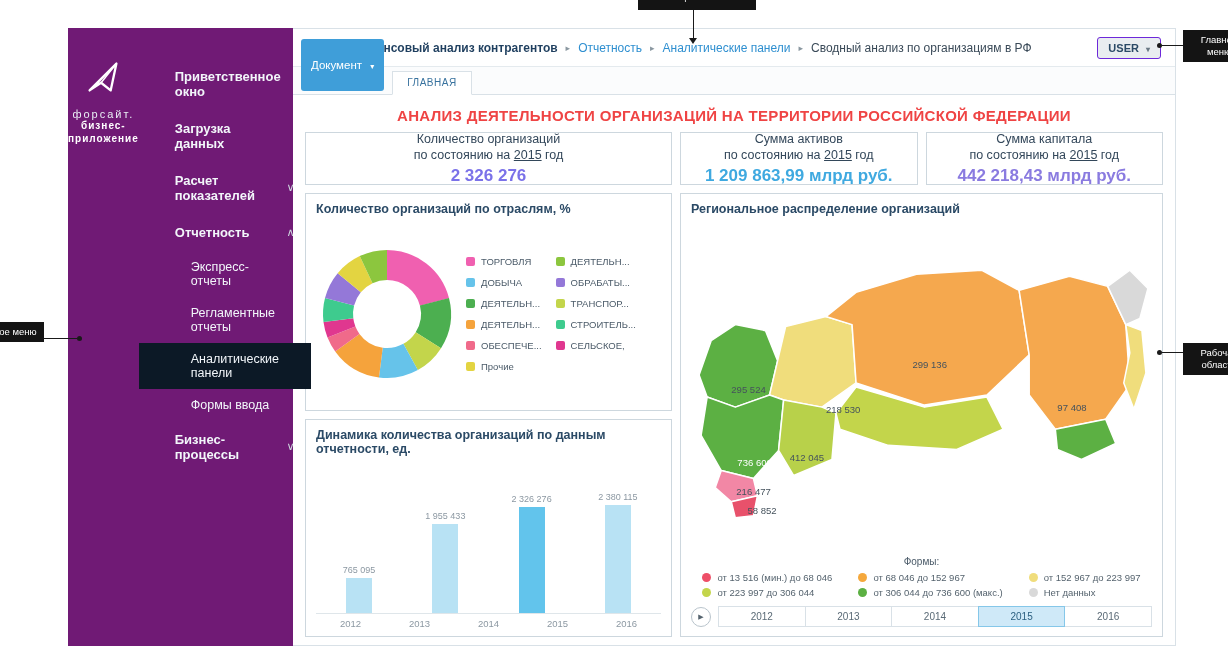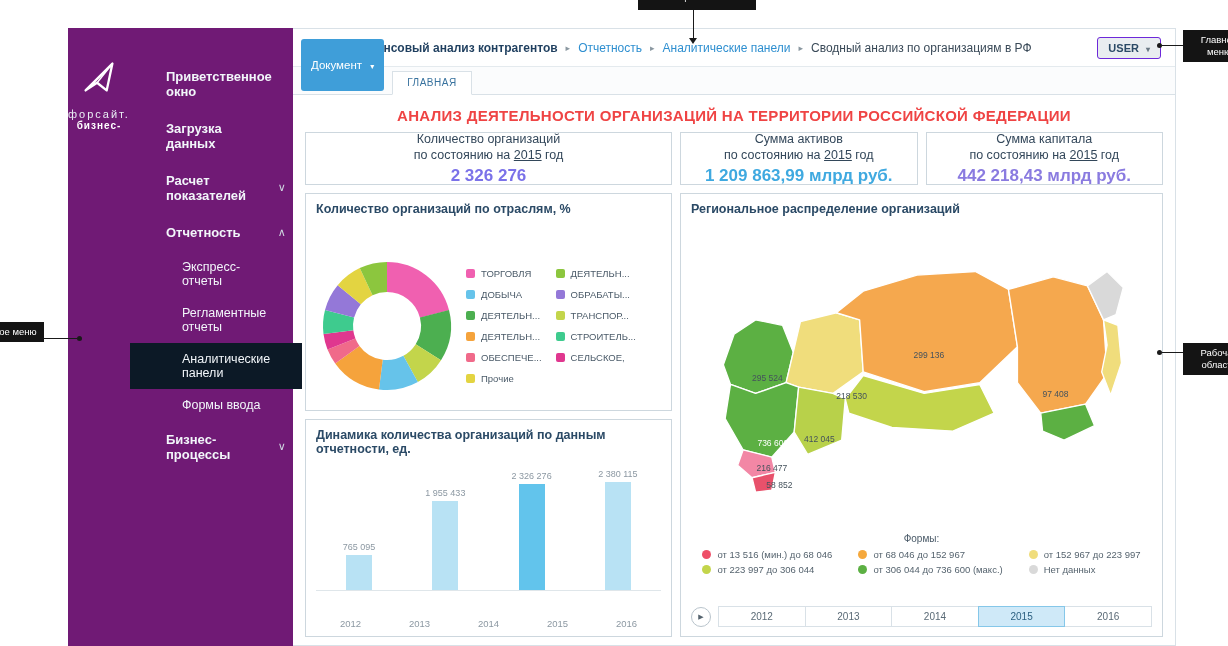--- a/index.html
+++ b/index.html
@@ -47,21 +47,21 @@
   .kpi-row { display:flex; gap:8px; height:53px; flex:none; }
   .kpi-card { border:1px solid #cdd7de; background:#fff; display:flex; flex-direction:column; align-items:center; justify-content:center; gap:2px; }
   .kpi-card.first { width:367px; flex:none; }
   .kpi-card.rest { flex:1; }
   .kpi-line { font-size:12.5px; color:#33475a; }
   .kpi-year { text-decoration:underline; cursor:pointer; }
   .kpi-value { font-size:17px; font-weight:bold; margin-top:2px; }
 
   .charts-row { flex:1; min-height:0; display:flex; gap:8px; }
   .left-col { width:367px; flex:none; display:flex; flex-direction:column; gap:8px; min-height:0; }
-  .panel { border:1px solid #cdd7de; background:#fff; display:flex; flex-direction:column; min-height:0;gap:23px; }
+  .panel { border:1px solid #cdd7de; background:#fff; display:flex; flex-direction:column; min-height:0; }
   .panel-title { font-size:12.5px; font-weight:bold; color:#2b4a66; padding:8px 10px 2px; flex:none; }
   .donut-panel, .bars-panel { flex:1; }
 
   .donut-body { flex:1; display:flex; align-items:center; padding:0 6px; min-height:0; }
   .donut-legend { display:grid; grid-template-rows:repeat(6, 18px); grid-auto-flow:column; column-gap:14px; row-gap:3px; margin-left:4px; }
   .lg-item { display:flex; align-items:center; font-size:9.5px; color:#4a5a68; white-space:nowrap; }
   .lg-swatch { width:9px; height:9px; border-radius:2px; margin-right:6px; flex:none; }
 
   .bars-area { flex:1; display:flex; align-items:flex-end; justify-content:space-around; margin:16px 10px 0; border-bottom:1px solid #dfe6ea; min-height:0; }
   .bar-group { display:flex; flex-direction:column; align-items:center; width:18%; }
@@ -119,20 +119,21 @@
   <div class="app">
 
     <div class="sidebar">
       <div class="brand">
         <svg width="46" height="46" viewBox="0 0 48 48">
           <path d="M10 38 L38 10 L32 38 L22 30 Z" fill="none" stroke="#ffffff" stroke-width="2.4" stroke-linejoin="round"></path>
           <path d="M22 30 L38 10" fill="none" stroke="#ffffff" stroke-width="1.6"></path>
         </svg>
         <div class="brand-line1">форсайт.</div>
         <div class="brand-line2">бизнес-</div>
+        <div class="brand-line3">приложение</div>
       </div>
       <div class="nav">
           <div class="nav-item"><span>Приветственное окно</span></div>
           <div class="nav-item"><span>Загрузка данных</span></div>
           <div class="nav-item"><span>Расчет показателей</span><span class="chev">∨</span></div>
           <div class="nav-item"><span>Отчетность</span><span class="chev">∧</span></div>
           <div class="nav-item sub"><span>Экспресс-отчеты</span></div>
           <div class="nav-item sub"><span>Регламентные отчеты</span></div>
           <div class="nav-item sub active"><span>Аналитические панели</span></div>
           <div class="nav-item sub"><span>Формы ввода</span></div>

